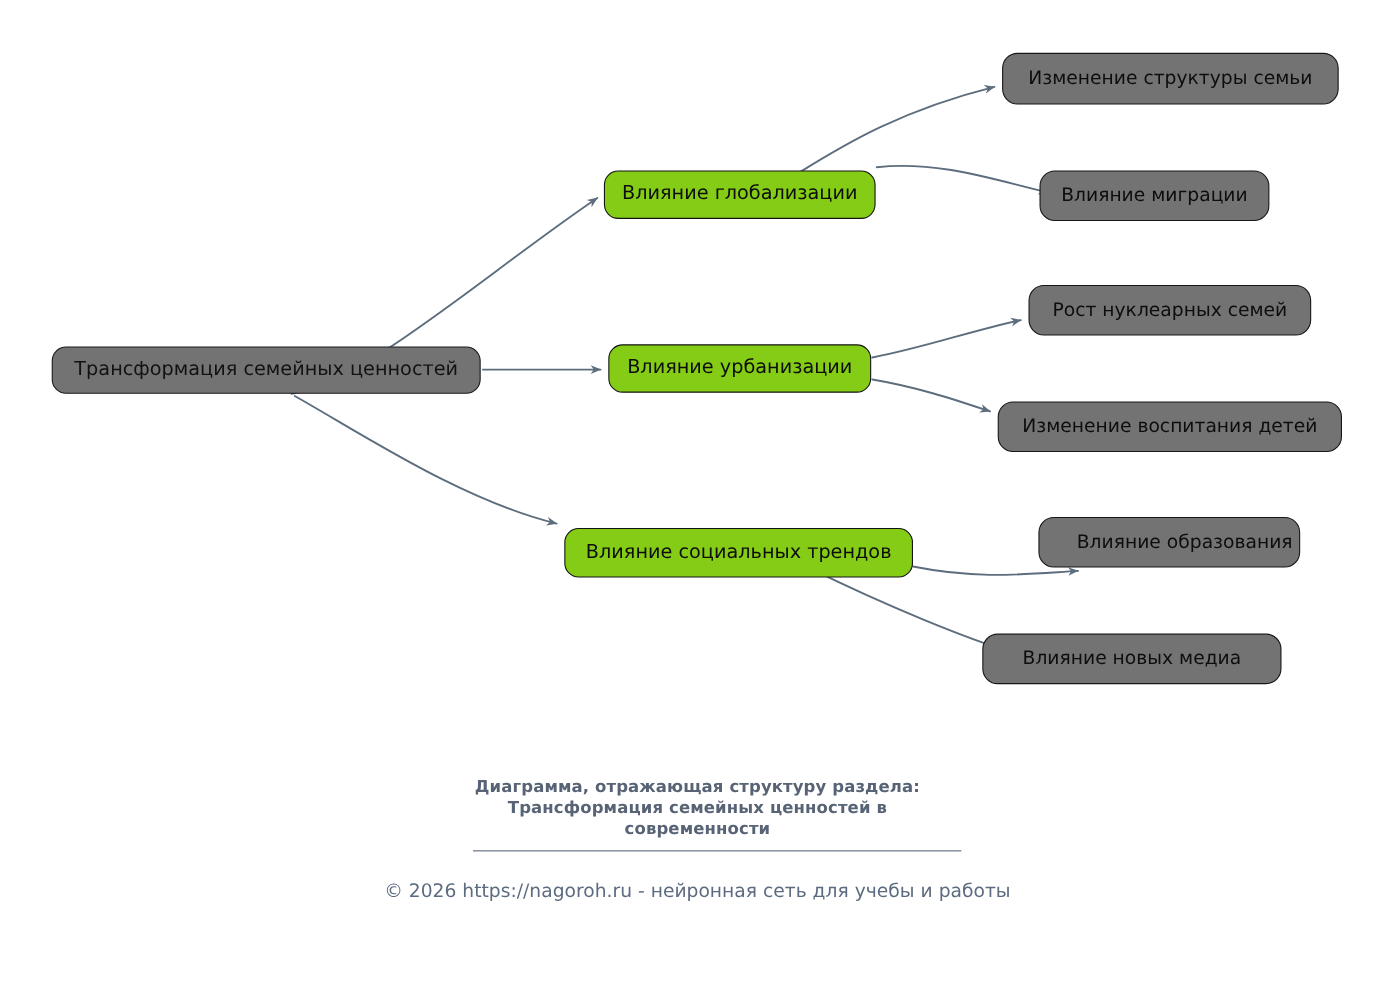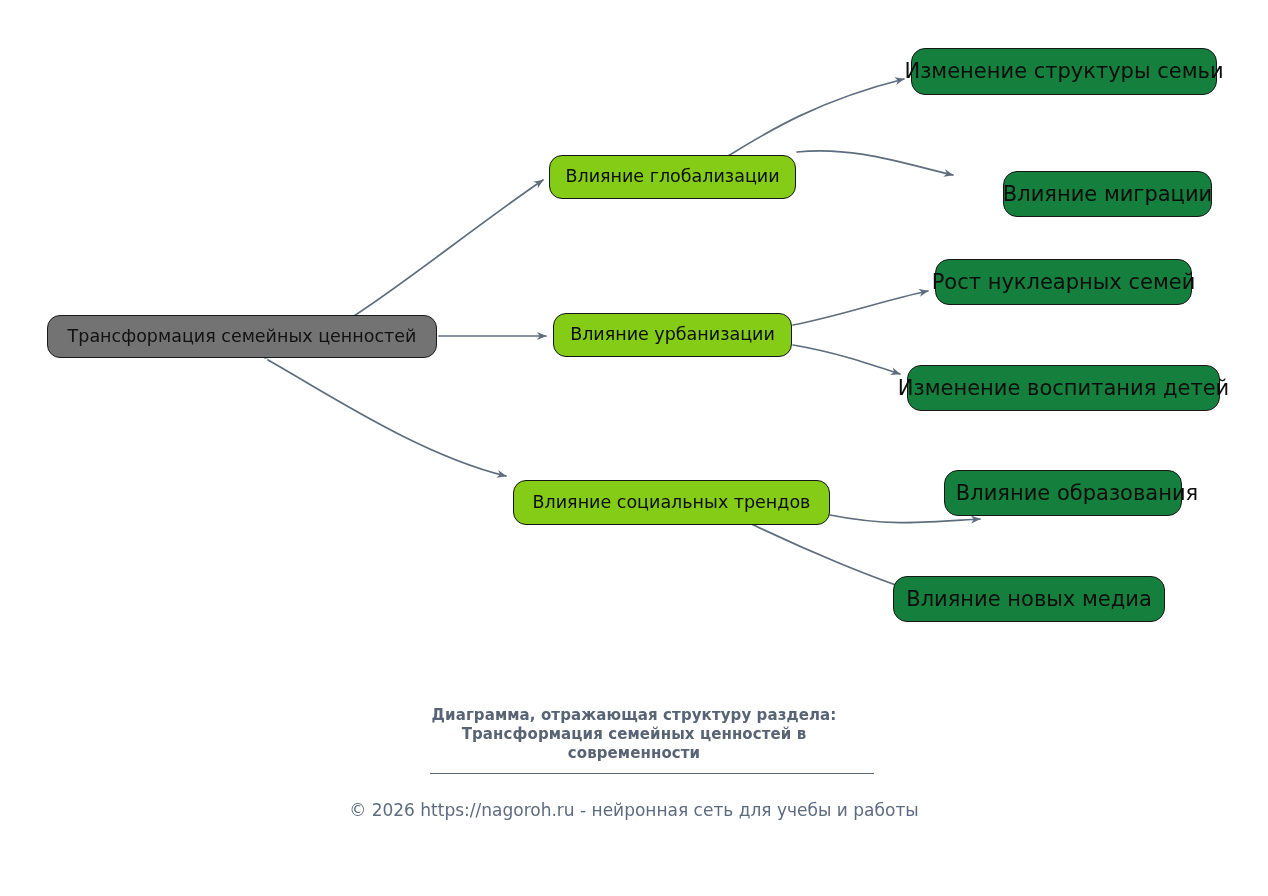--- a/index.html
+++ b/index.html
@@ -59,25 +59,25 @@
 
   .node.branch {
     background: #84cc16;
     border: 1.6px solid #141414;
     border-radius: 13px;
     color: #0d0d0d;
     font-size: 17.5px;
   }
 
   .node.leaf {
-    background: #15803d;
+    background: #737373;
     border: 1.7px solid #171717;
     border-radius: 14px;
     color: #0d0d0d;
-    font-size: 21px;
+    font-size: 17px;
   }
 
   
   .footer {
     position: absolute;
     left: 0;
     width: 1268px;
     text-align: center;
   }
 
@@ -146,21 +146,21 @@
   </div>
 
   <div class="node branch" style="left:549px; top:155px; width:247px; height:44px;">
     <span class="node-label">Влияние глобализации</span>
   </div>
 
   <div class="node leaf" style="left:911px; top:48px; width:306px; height:47px;">
     <span class="node-label">Изменение структуры семьи</span>
   </div>
 
-  <div class="node leaf" style="left:1003px; top:155px; width:209px; height:46px;margin-top:16px;">
+  <div class="node leaf" style="left:945px; top:155px; width:209px; height:46px;">
     <span class="node-label">Влияние миграции</span>
   </div>
 
   <div class="node branch" style="left:553px; top:313px; width:239px; height:44px;">
     <span class="node-label">Влияние урбанизации</span>
   </div>
 
   <div class="node leaf" style="left:935px; top:259px; width:257px; height:46px;">
     <span class="node-label">Рост нуклеарных семей</span>
   </div>

